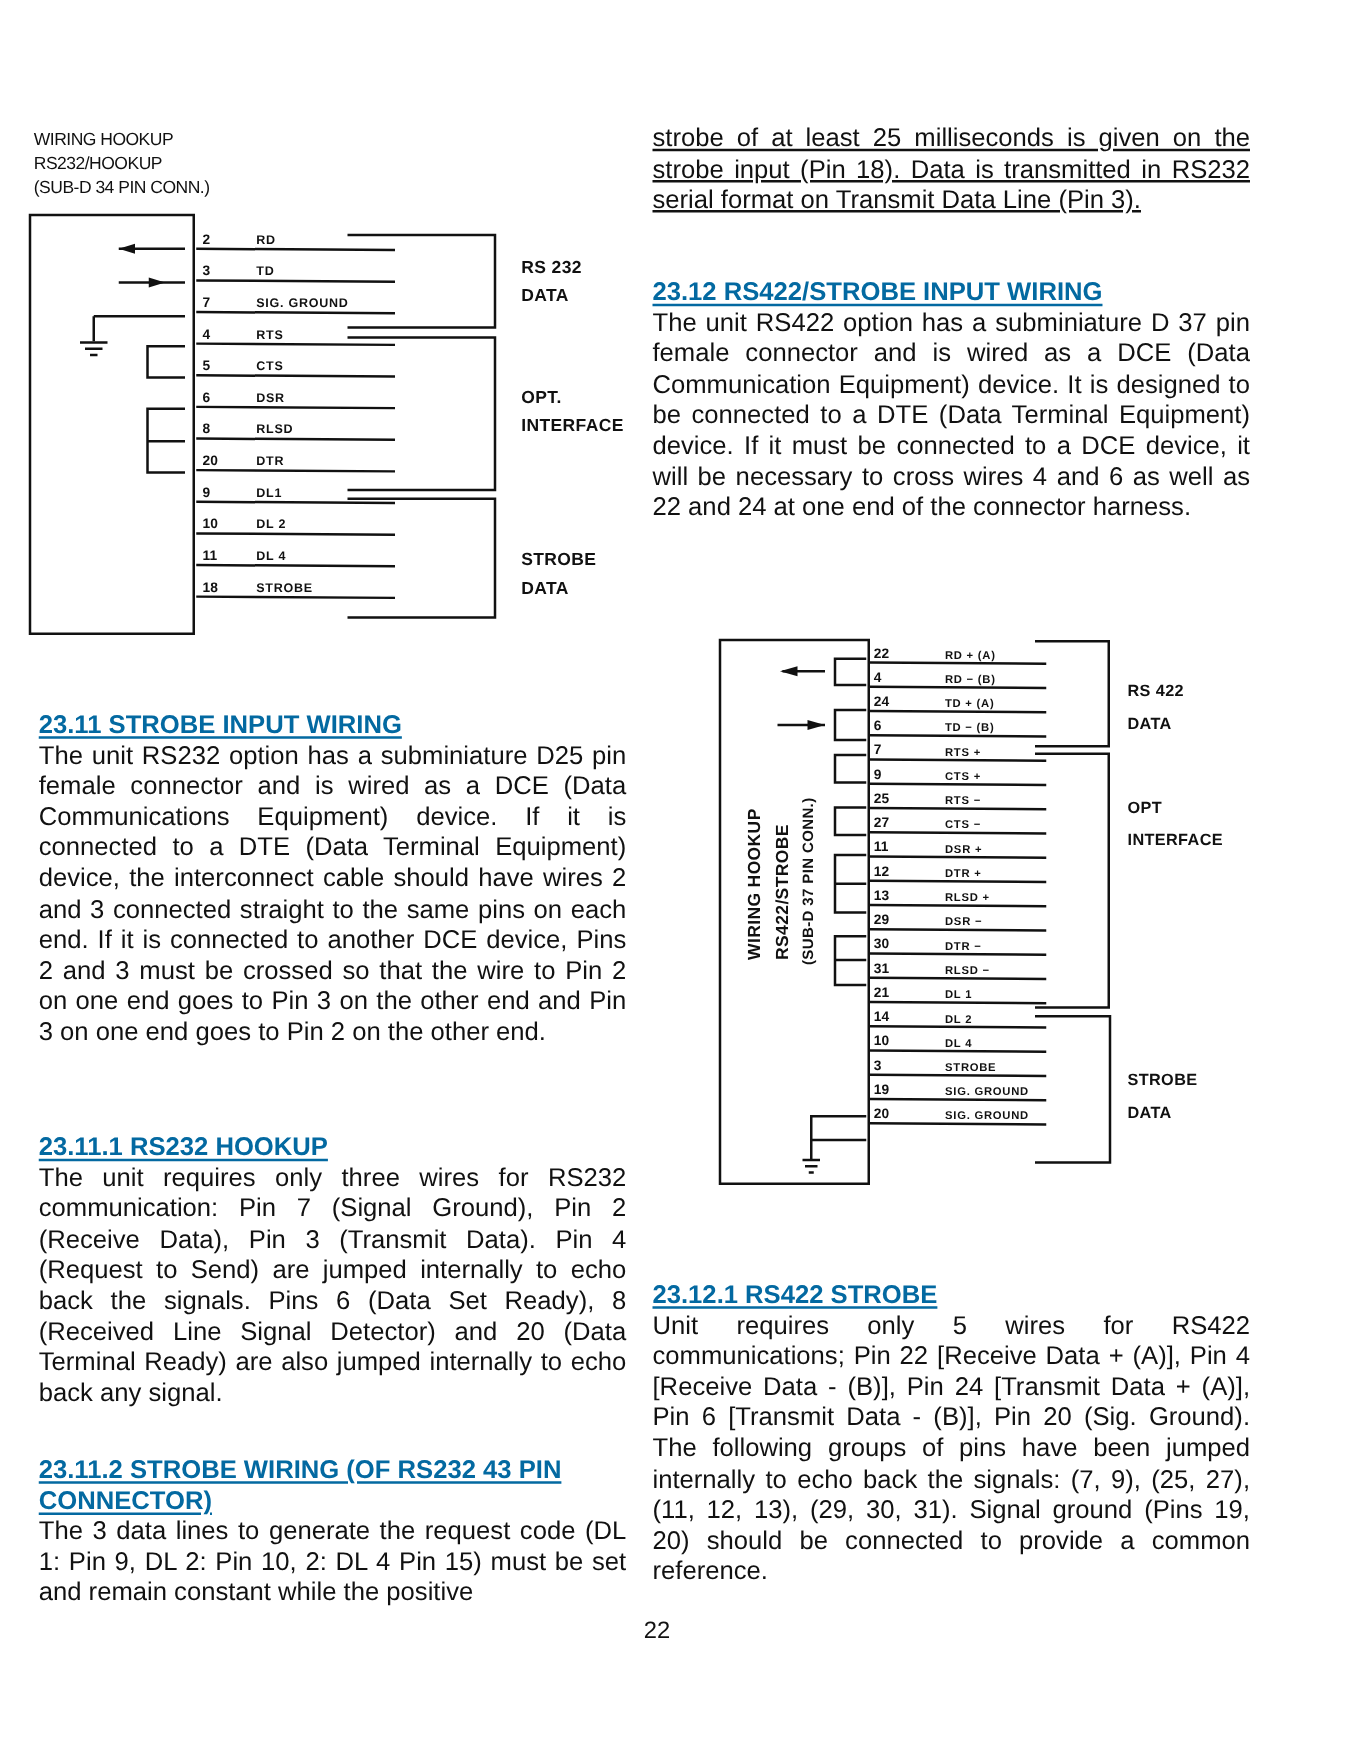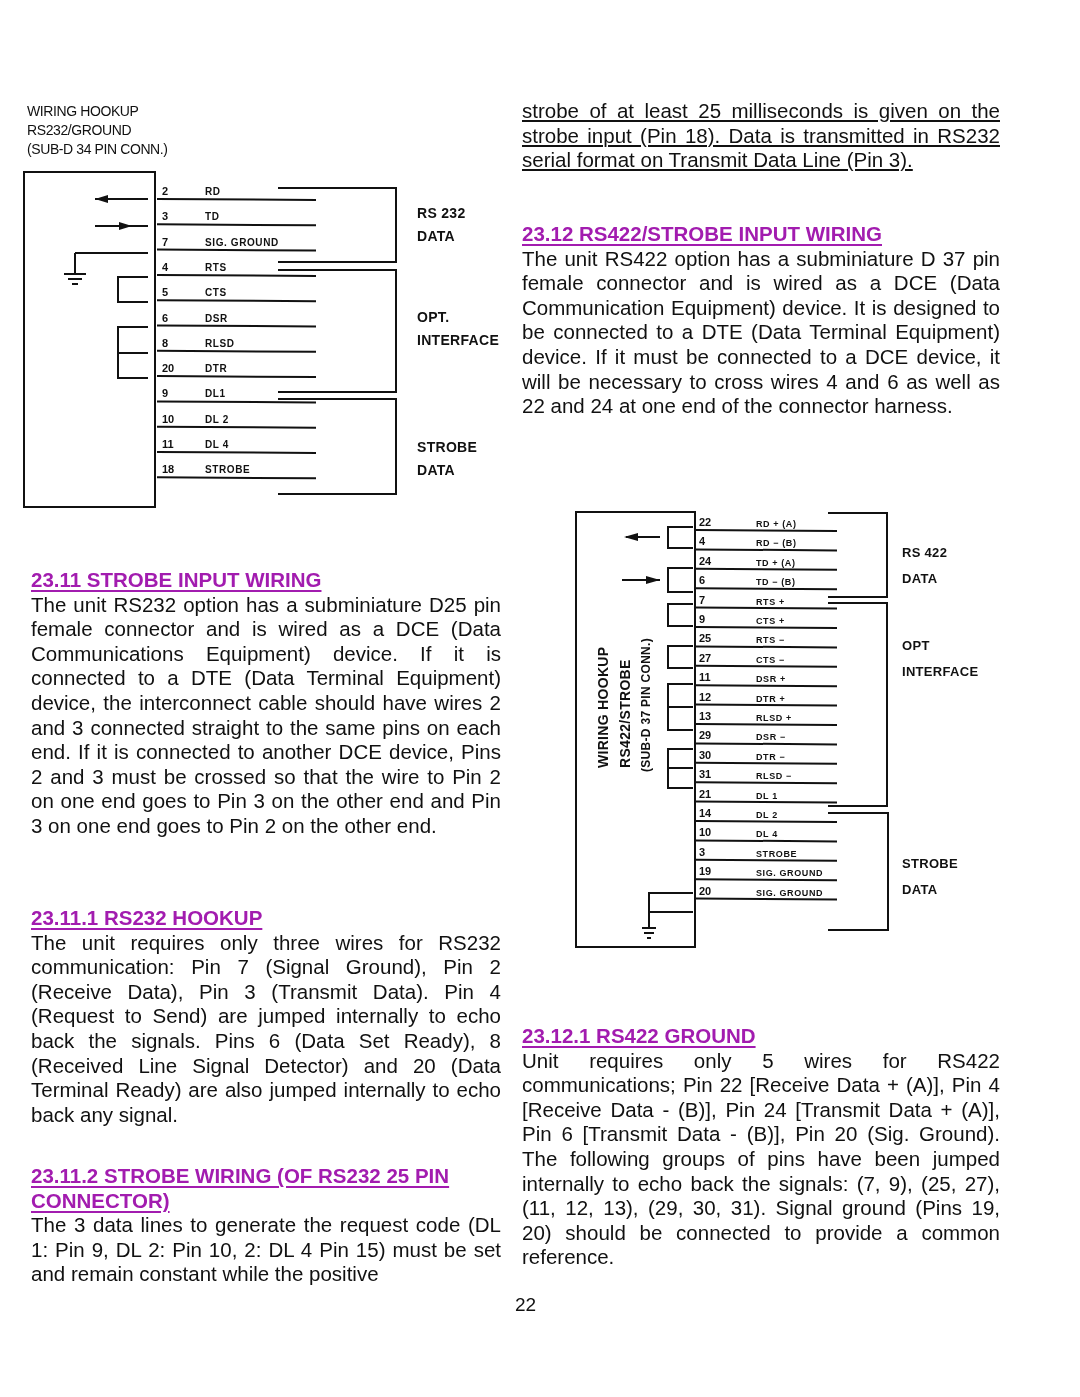--- a/index.html
+++ b/index.html
@@ -1,32 +1,32 @@
 <!DOCTYPE html>
 <html><head>
 <meta charset="utf-8">
 <style>
   html, body { margin: 0; padding: 0; background: #ffffff; }
   body { width: 1080px; height: 1397px; position: relative; overflow: hidden; color: #111; font-family: "Liberation Sans", sans-serif; }
   .col-text { position: absolute; font-size: 20.5px; line-height: 24.6px; text-align: justify; color: #111; }
   .col-text p { margin: 0; }
-  .heading { font-weight: bold; text-decoration: underline; text-underline-offset: 3px; text-align: left; margin: 0; color: #a21caf; }
+  .heading { font-weight: bold; text-decoration: underline; text-underline-offset: 3px; text-align: left; margin: 0; color: #0369a1; }
   .diag-caption { position: absolute; left: 27px; top: 102px; font-size: 14px; line-height: 19px; letter-spacing: -0.4px; color: #111; }
   svg text { font-family: "Liberation Sans", sans-serif; fill: #111; }
   .pin-num { font-size: 11px; font-weight: bold; }
   .pin-lbl { font-size: 10px; font-weight: bold; letter-spacing: 0.6px; }
   .grp-lbl { font-size: 14px; font-weight: bold; letter-spacing: 0.3px; }
   .page-num { position: absolute; left: 515px; top: 1294px; font-size: 19px; color: #111; }
 </style>
 </head>
 <body>
 
 <div class="diag-caption">
   <div>WIRING HOOKUP</div>
-  <div>RS232/GROUND</div>
+  <div>RS232/HOOKUP</div>
   <div>(SUB-D 34 PIN CONN.)</div>
 </div>
 
 <svg style="position:absolute;left:0;top:0" width="520" height="520" viewBox="0 0 520 520">
   <g stroke="#111" stroke-width="2" fill="none">
 
     <path d="M24 172 L155 172 L155 507 L24 507 Z"></path>
 
     <line x1="95" y1="199" x2="148" y2="199"></line>
     <line x1="95" y1="226" x2="148" y2="226"></line>
@@ -122,33 +122,33 @@
 
 <div class="col-text" style="left:31px; top:568px; width:470px;">
   <p class="heading">23.11  STROBE  INPUT  WIRING</p>
   <p>The unit RS232 option has a subminiature D25 pin female connector and is wired as a DCE (Data Communications Equipment) device. If it is connected to a DTE (Data Terminal Equipment) device, the interconnect cable should have wires 2 and 3 connected straight to the same pins on each end. If it is connected to another DCE device, Pins 2 and 3 must be crossed so that the wire to Pin 2 on one end goes to Pin 3 on the other end and Pin 3 on one end goes to Pin 2 on the other end.</p>
 </div>
 <div class="col-text" style="left:31px; top:906px; width:470px;">
   <p class="heading">23.11.1  RS232  HOOKUP</p>
   <p>The unit requires only three wires for RS232 communication: Pin 7 (Signal Ground), Pin 2 (Receive Data), Pin 3 (Transmit Data). Pin 4 (Request to Send) are jumped internally to echo back the signals. Pins 6 (Data Set Ready), 8 (Received Line Signal Detector) and 20 (Data Terminal Ready) are also jumped internally to echo back any signal.</p>
 </div>
 <div class="col-text" style="left:31px; top:1164px; width:470px;">
-  <p class="heading">23.11.2 STROBE WIRING (OF RS232 25 PIN  CONNECTOR)</p>
+  <p class="heading">23.11.2 STROBE WIRING (OF RS232 43 PIN  CONNECTOR)</p>
   <p>The 3 data lines to generate the request code (DL 1: Pin 9, DL 2: Pin 10, 2: DL 4 Pin 15) must be set and remain constant while the positive</p>
 </div>
 
 <div class="col-text" style="left:522px; top:99px; width:478px;text-decoration:underline;">
   <p>strobe of at least 25 milliseconds is given on the strobe input (Pin 18). Data is transmitted in RS232 serial format on Transmit Data Line (Pin 3).</p>
 </div>
 <div class="col-text" style="left:522px; top:222px; width:478px;">
   <p class="heading">23.12  RS422/STROBE  INPUT  WIRING</p>
   <p>The unit RS422 option has a subminiature D 37 pin female connector and is wired as a DCE (Data Communication Equipment) device. It is designed to be connected to a DTE (Data Terminal Equipment) device. If it must be connected to a DCE device, it will be necessary to cross wires 4 and 6 as well as 22 and 24 at one end of the connector harness.</p>
 </div>
 <div class="col-text" style="left:522px; top:1024px; width:478px;">
-  <p class="heading">23.12.1  RS422  GROUND</p>
+  <p class="heading">23.12.1  RS422  STROBE</p>
   <p>Unit requires only 5 wires for RS422 communications; Pin 22 [Receive Data + (A)], Pin 4 [Receive Data - (B)], Pin 24 [Transmit Data + (A)], Pin 6 [Transmit Data - (B)], Pin 20 (Sig. Ground). The following groups of pins have been jumped internally to echo back the signals: (7, 9), (25, 27), (11, 12, 13), (29, 30, 31). Signal ground (Pins 19, 20) should be connected to provide a common reference.</p>
 </div>
 
 <svg style="position:absolute;left:560px;top:500px" width="460" height="460" viewBox="0 0 460 460">
   <g stroke="#111" stroke-width="2" fill="none">
     <path d="M16 12 L135 12 L135 447 L16 447 Z"></path>
 
     <path d="M133 27 L108 27 L108 48 L133 48"></path>
     <path d="M133 68 L108 68 L108 92 L133 92"></path>
     <path d="M133 104 L108 104 L108 126 L133 126"></path>

